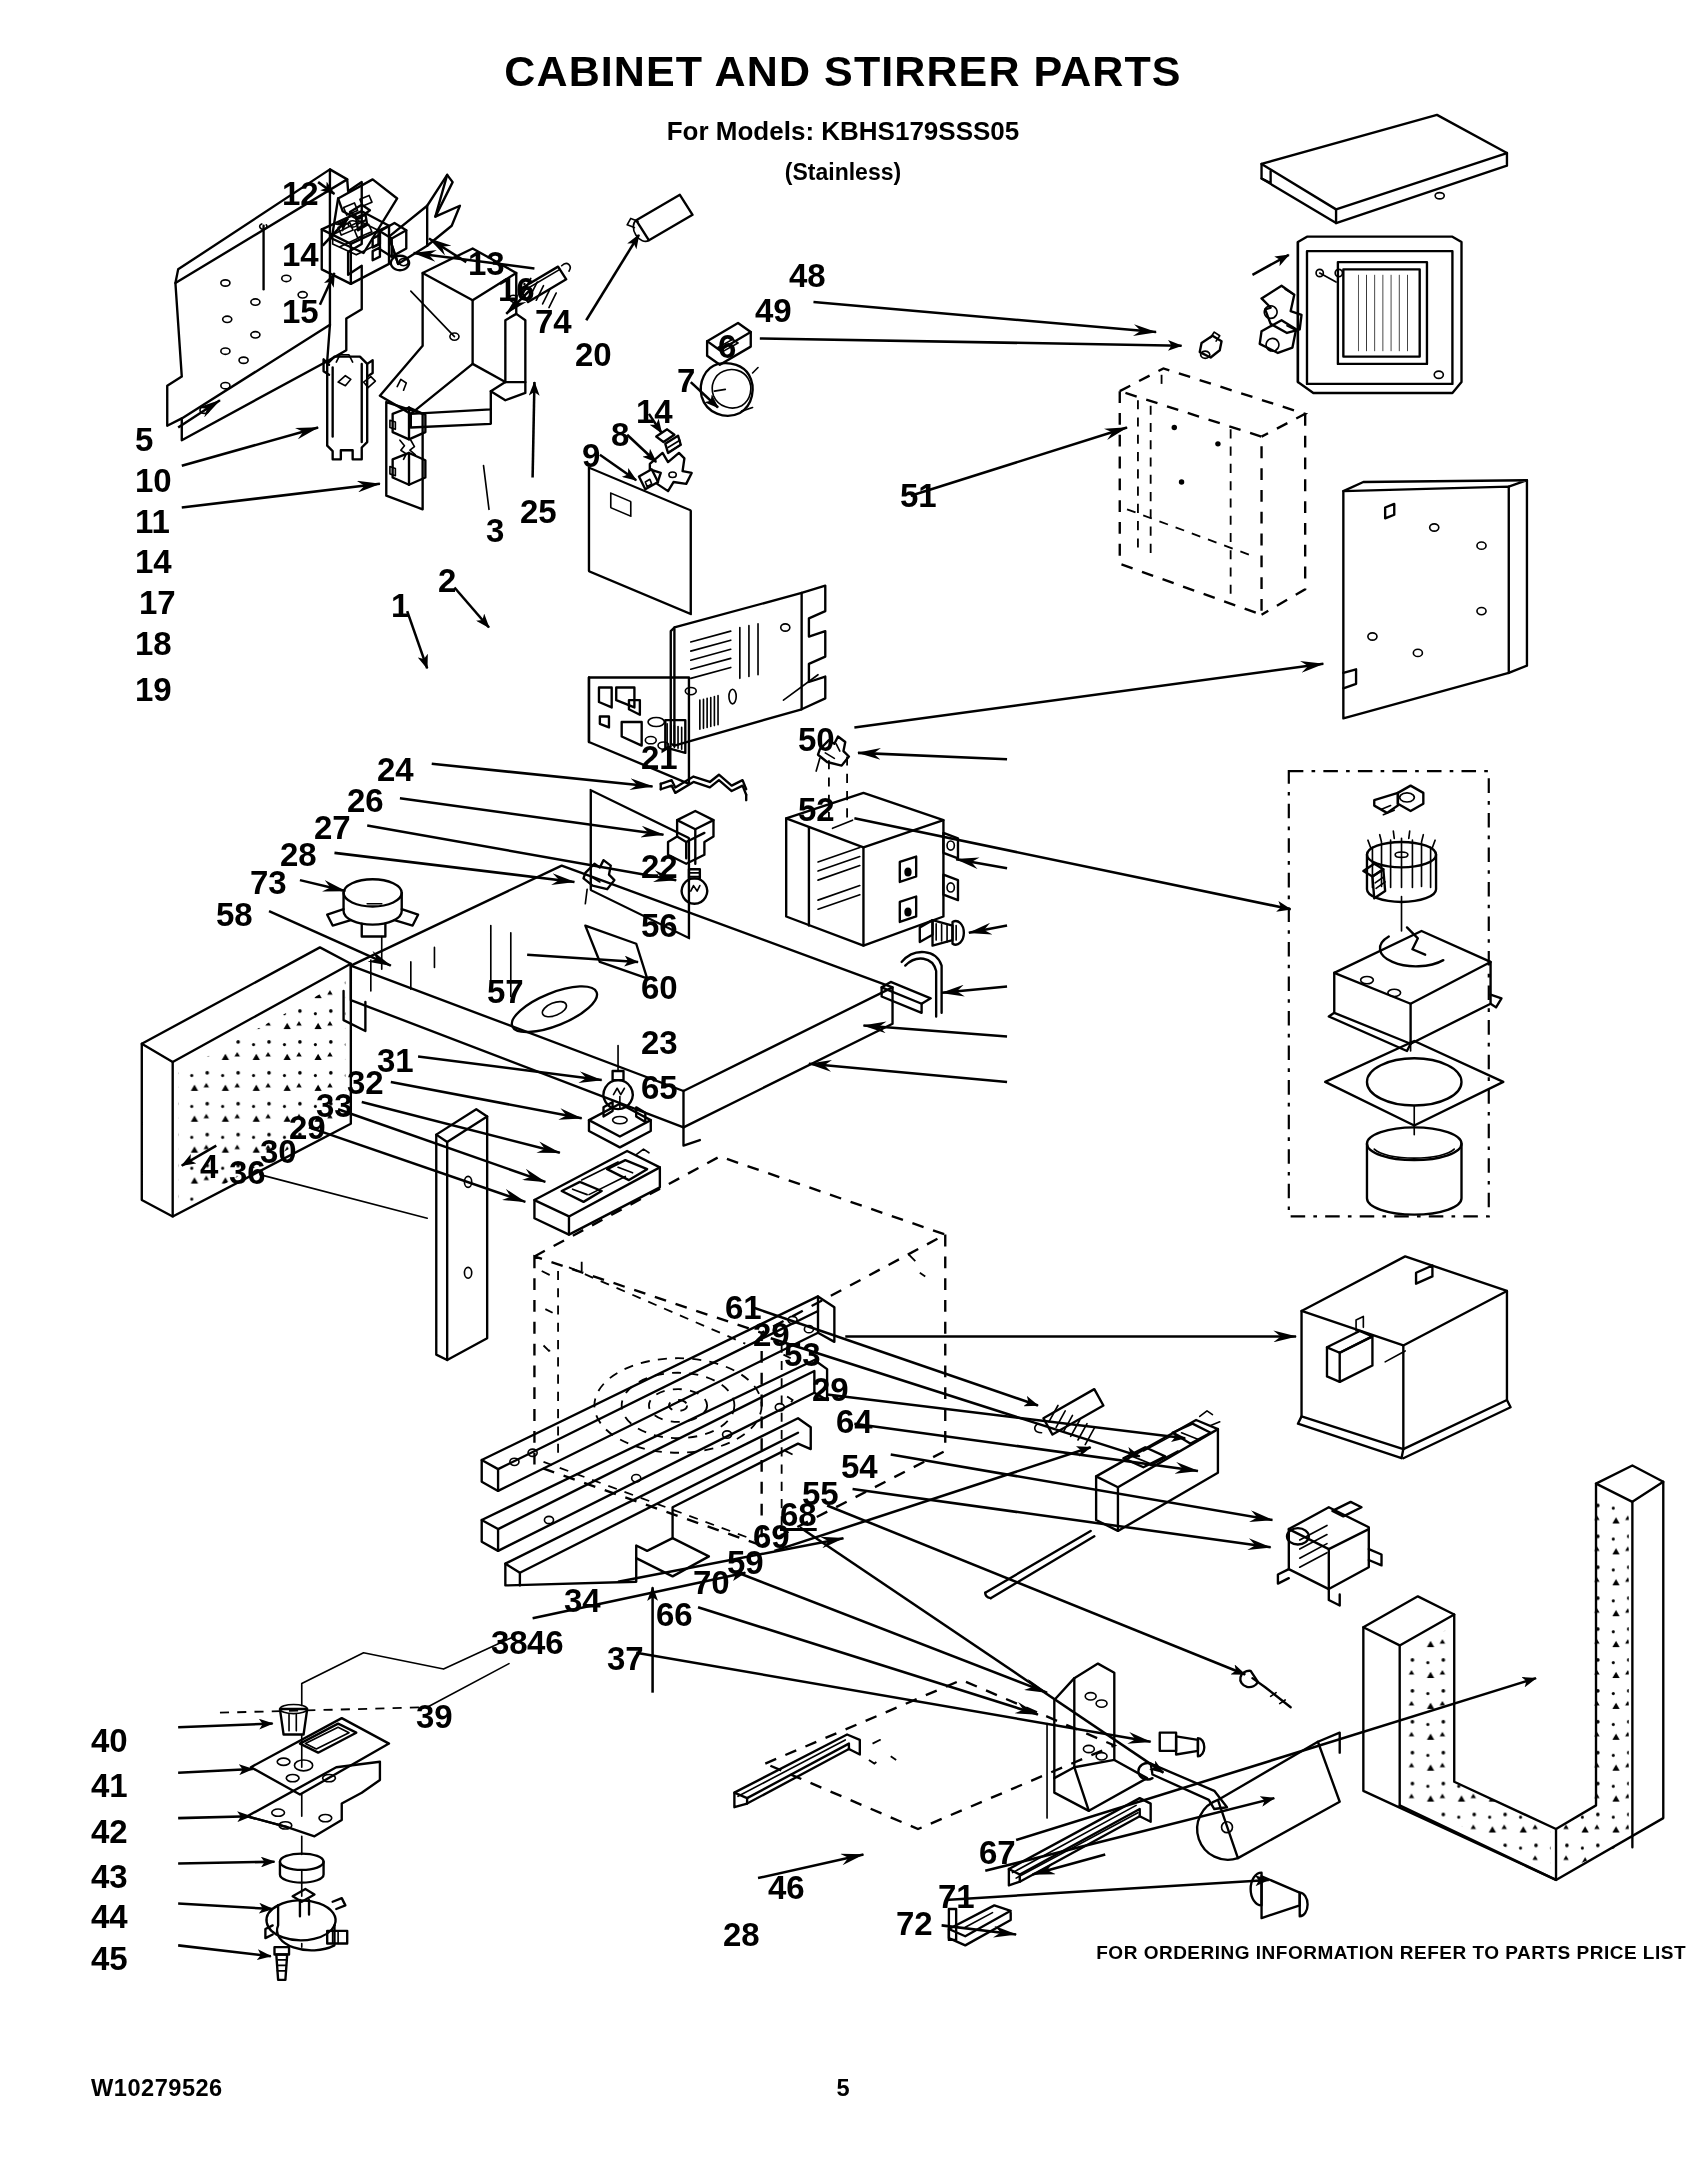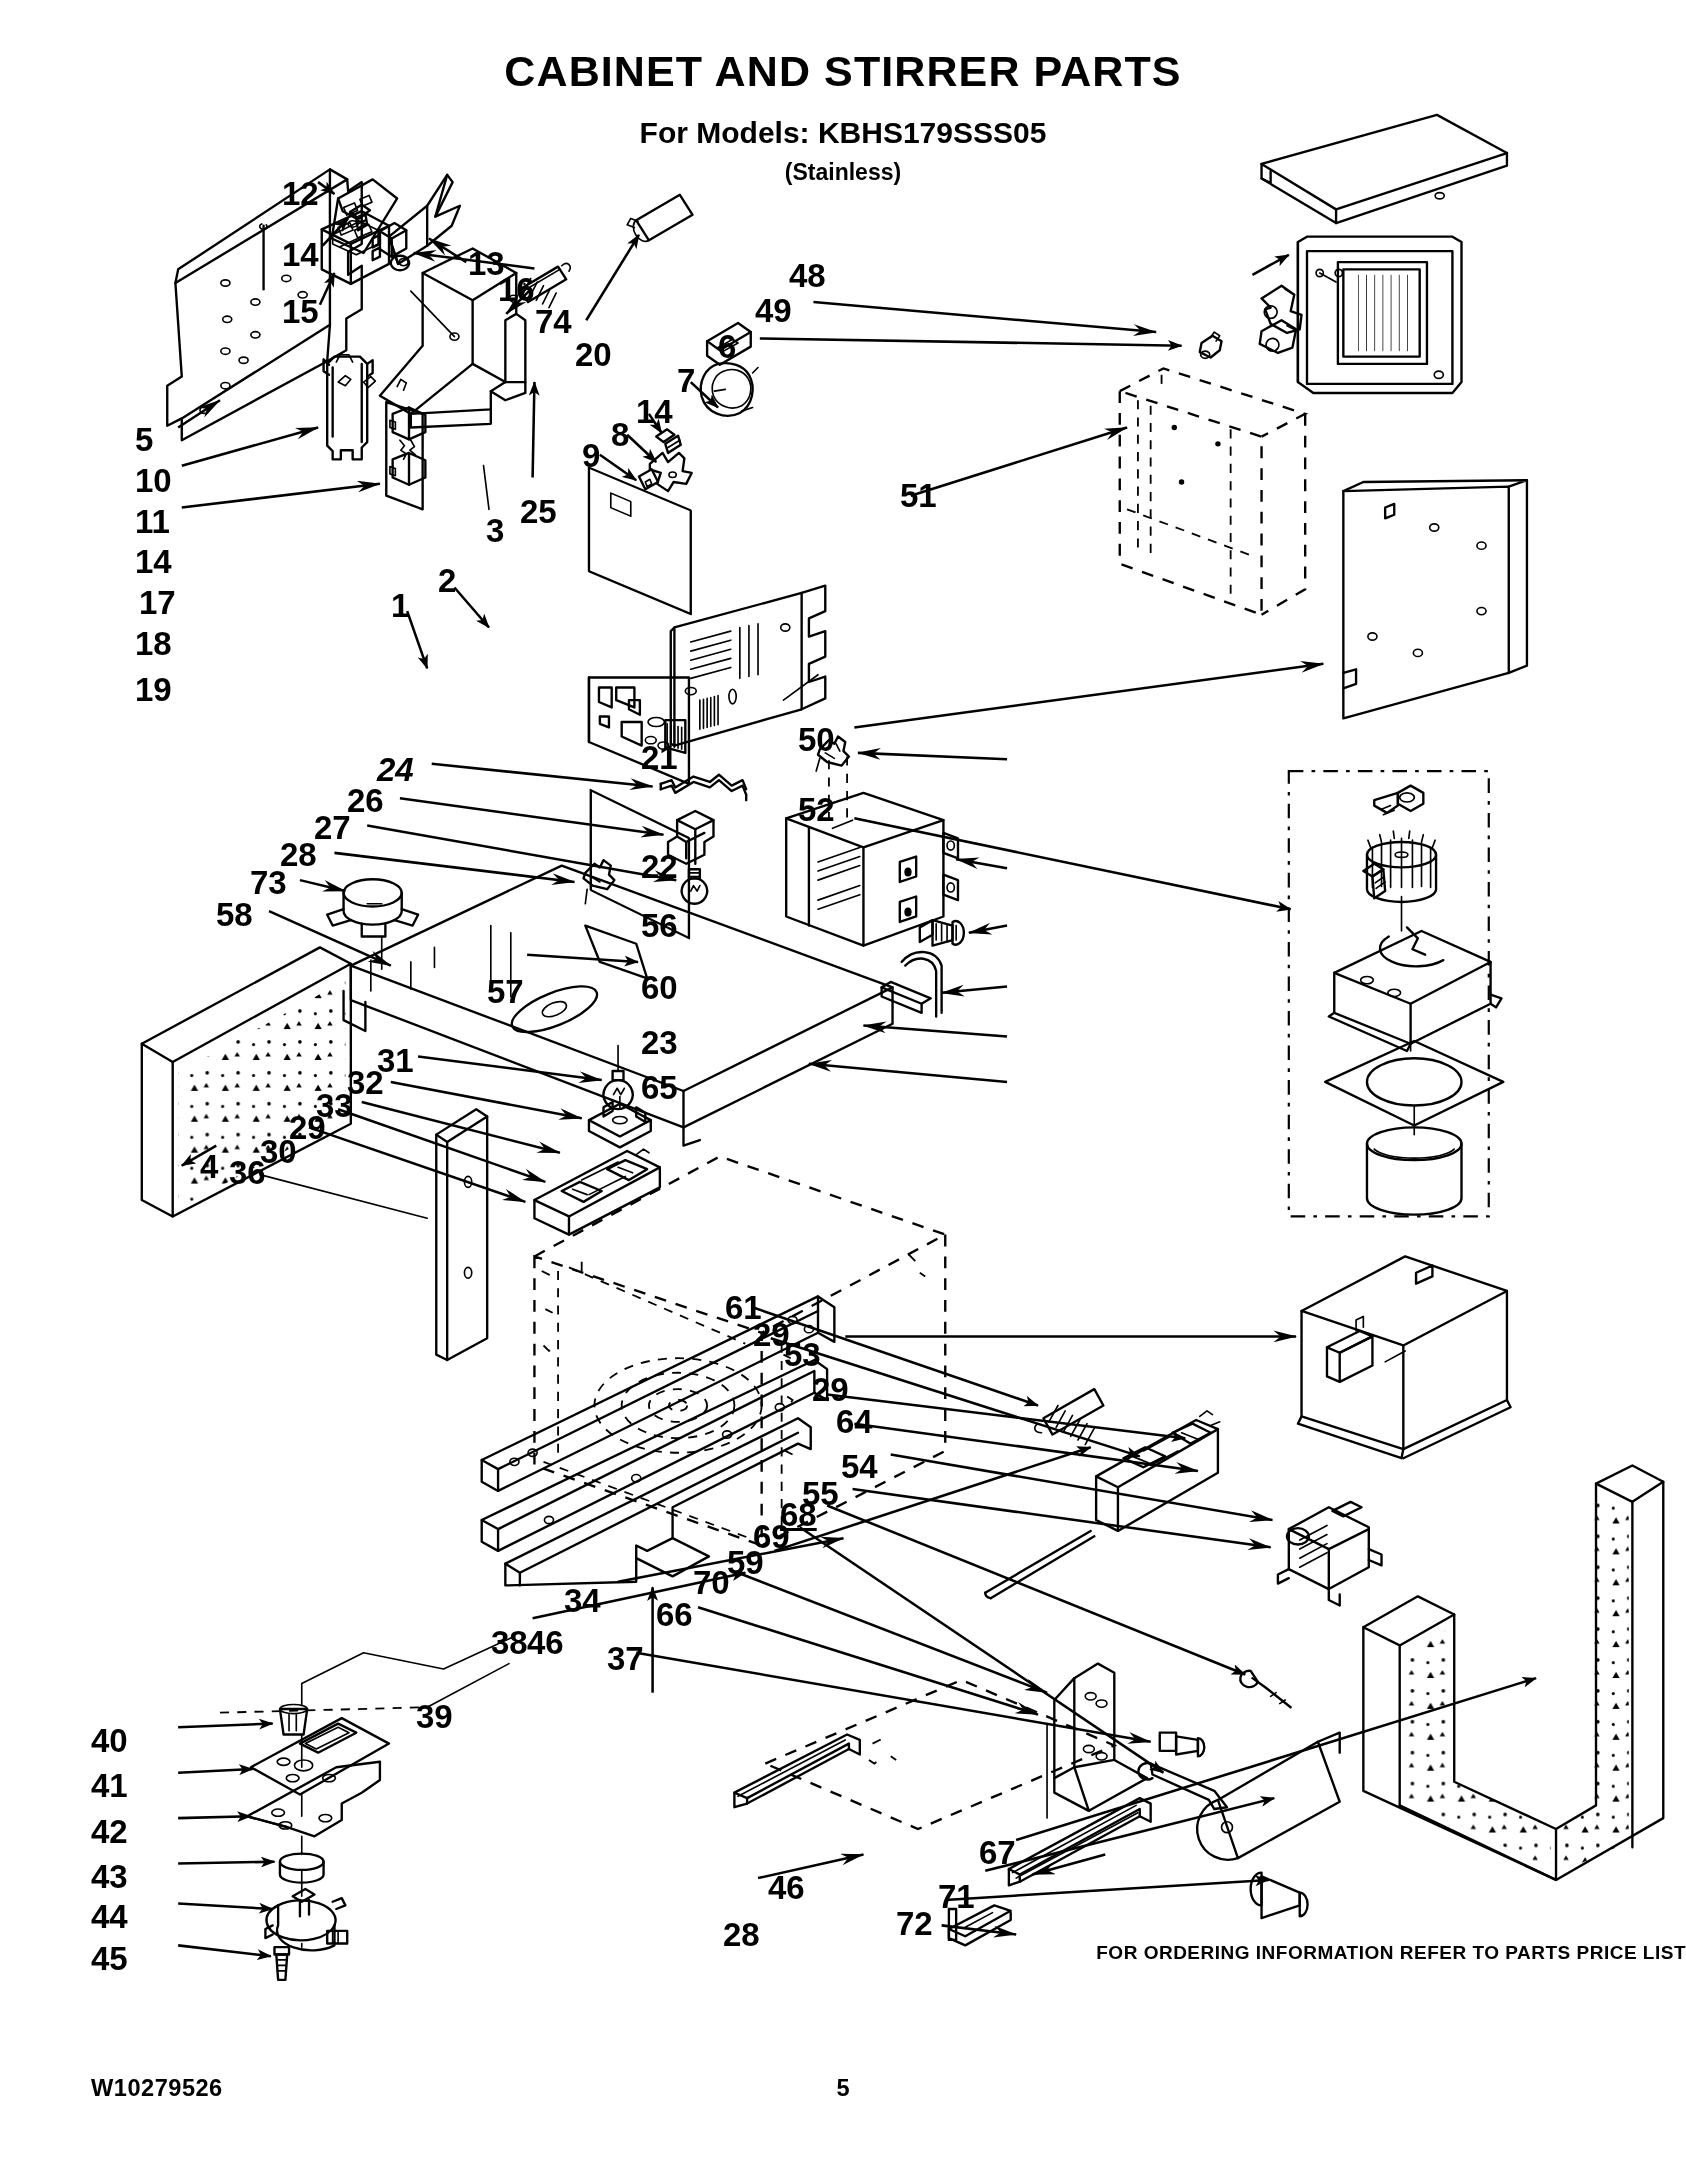--- a/index.html
+++ b/index.html
@@ -9,21 +9,21 @@
   }
   #sheet{position:absolute;left:0;top:0;width:1348px;height:2182px;}
 
   
   .title{
     position:absolute;left:0;top:47px;width:1686px;text-align:center;
     font-size:43px;font-weight:bold;letter-spacing:1.1px;
   }
   .subtitle{
     position:absolute;left:0;top:116px;width:1686px;text-align:center;
-    font-size:30px;font-weight:bold;
+    font-size:26px;font-weight:bold;
   }
   .subtitle2{
     position:absolute;left:0;top:159px;width:1686px;text-align:center;
     font-size:23px;font-weight:bold;
   }
   .footnote{
     position:absolute;left:0;top:1916px;width:1686px;text-align:right;
     font-size:19px;font-weight:bold;letter-spacing:0.5px;margin-top:26px;
   }
   .docnum{position:absolute;left:91px;top:2075px;font-size:23.6px;font-weight:bold;letter-spacing:0.5px;}
@@ -786,21 +786,21 @@
       <div class="callout" style="left: 789px; top: 259px;">48</div>
       <div class="callout" style="left: 900px; top: 479px;">51</div>
       <div class="callout" style="left: 798px; top: 723px;">50</div>
       <div class="callout" style="left: 798px; top: 793px;">52</div>
       <div class="callout" style="left: 641px; top: 741px;">21</div>
       <div class="callout" style="left: 641px; top: 850px;">22</div>
       <div class="callout" style="left: 641px; top: 909px;">56</div>
       <div class="callout" style="left: 641px; top: 971px;">60</div>
       <div class="callout" style="left: 641px; top: 1026px;">23</div>
       <div class="callout" style="left: 641px; top: 1071px;">65</div>
-      <div class="callout" style="left: 377px; top: 753px; font-style: italic;">24</div>
+      <div class="callout" style="left: 377px; top: 753px;">24</div>
       <div class="callout" style="left: 347px; top: 784px;">26</div>
       <div class="callout" style="left: 314px; top: 811px;">27</div>
       <div class="callout" style="left: 280px; top: 838px;">28</div>
       <div class="callout" style="left: 250px; top: 866px;">73</div>
       <div class="callout" style="left: 216px; top: 898px;">58</div>
       <div class="callout" style="left: 487px; top: 975px;">57</div>
       <div class="callout" style="left: 200px; top: 1150px;">4</div>
       <div class="callout" style="left: 377px; top: 1044px;">31</div>
       <div class="callout" style="left: 347px; top: 1066px;">32</div>
       <div class="callout" style="left: 316px; top: 1089px;">33</div>

